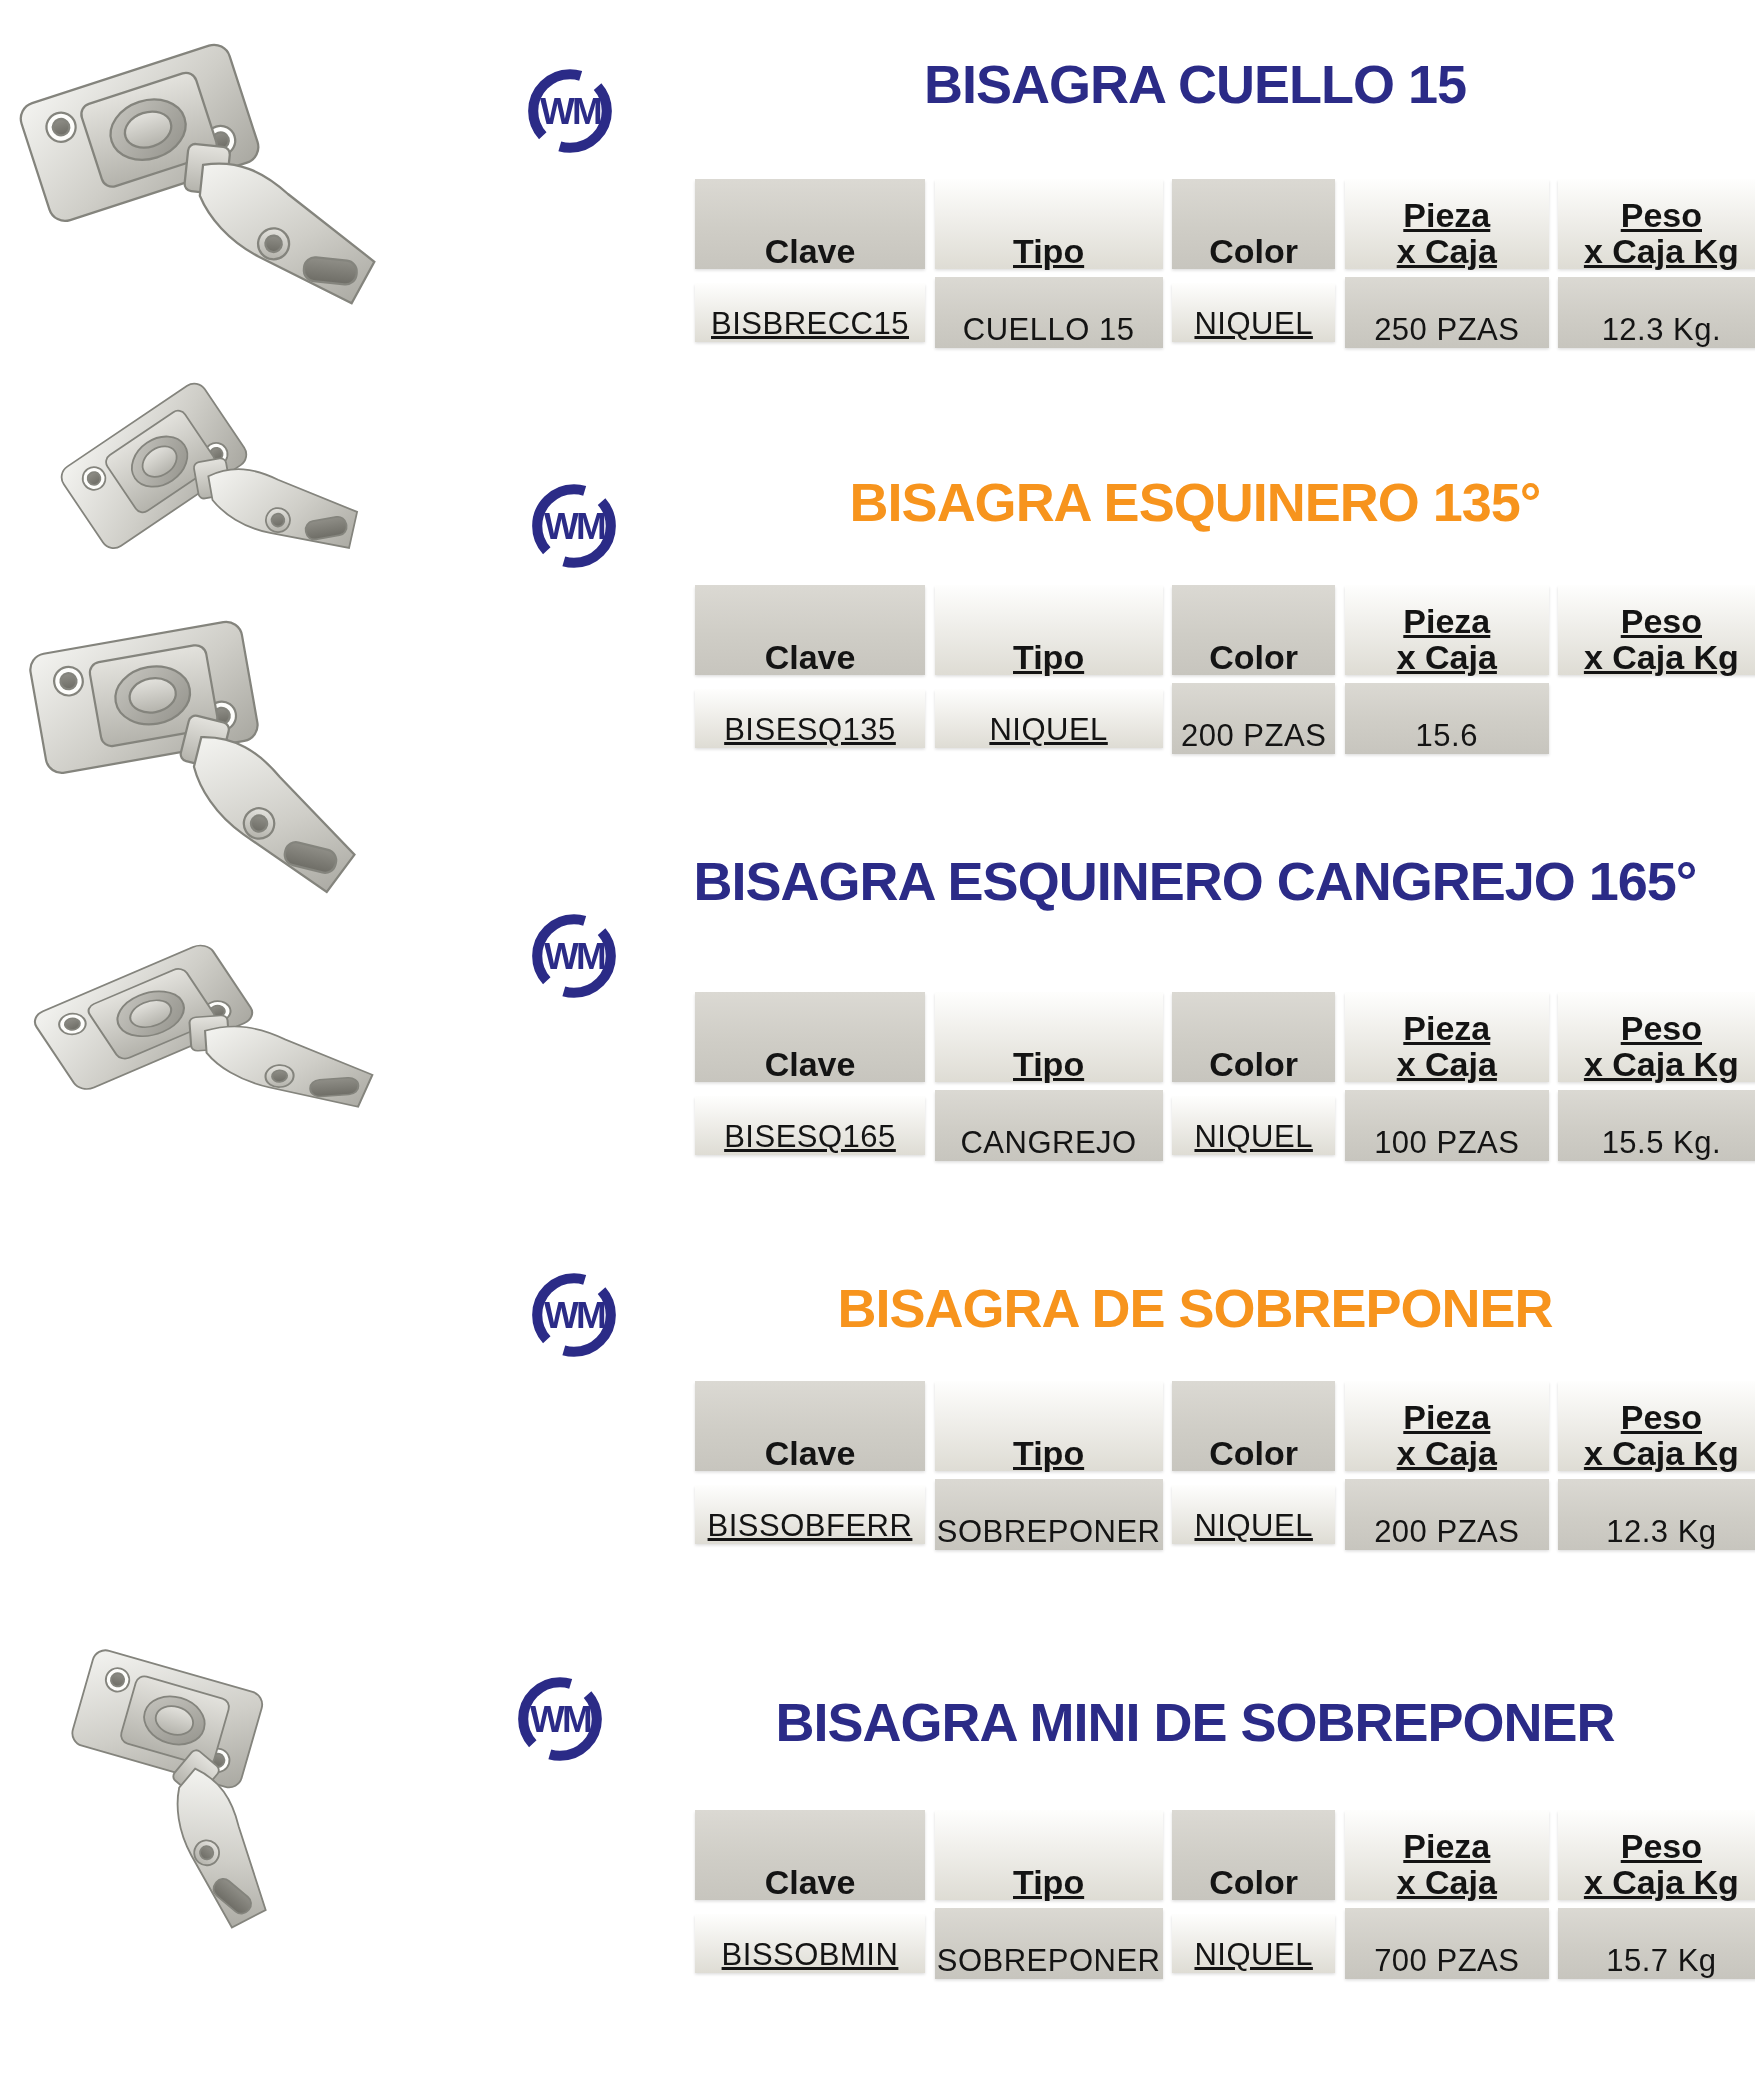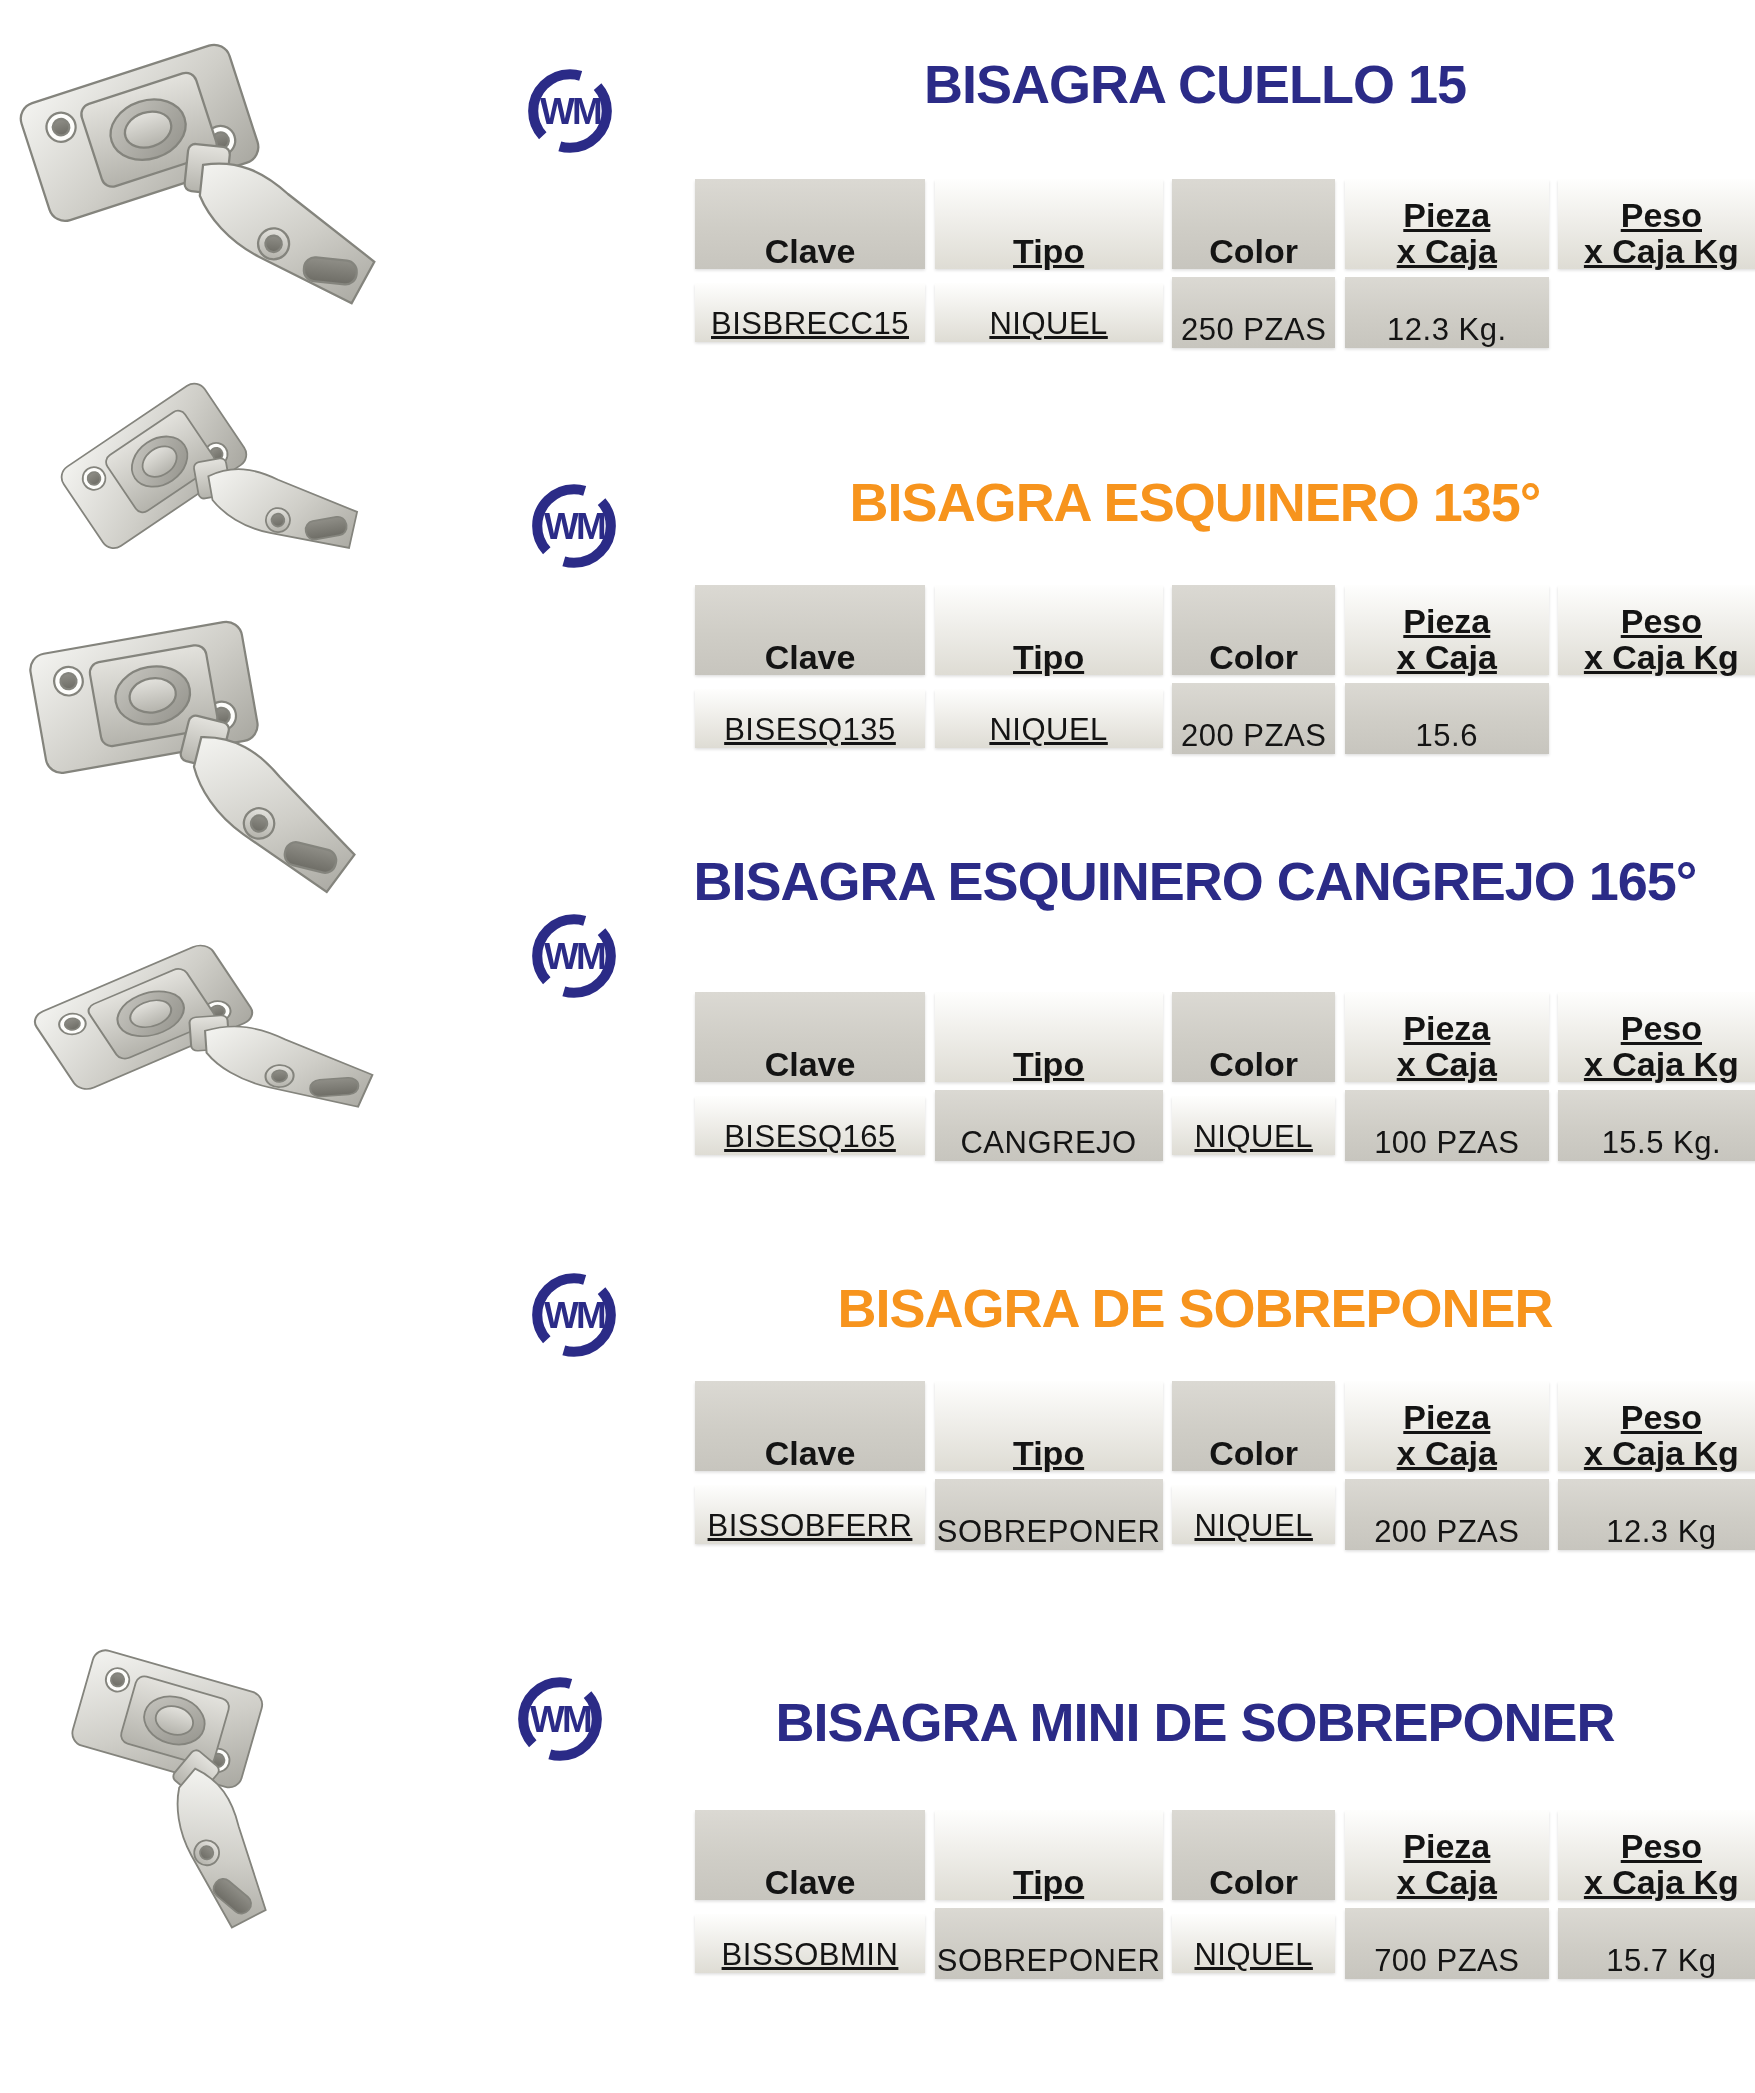--- a/index.html
+++ b/index.html
@@ -154,20 +154,21 @@
       <div class="cell head light">
         <span>Pieza</span>
         <span>x Caja</span>
       </div>
       <div class="cell head light">
         <span>Peso</span>
         <span>x Caja Kg</span>
       </div>
 
       <div class="cell data light">BISBRECC15</div>
+      <div class="cell data dark">CUELLO 15</div>
       <div class="cell data light">NIQUEL</div>
       <div class="cell data dark">250 PZAS</div>
       <div class="cell data dark">12.3 Kg.</div>
     </div>
 
   </div>
 
   <div class="section">
 
     <div class="photo">

